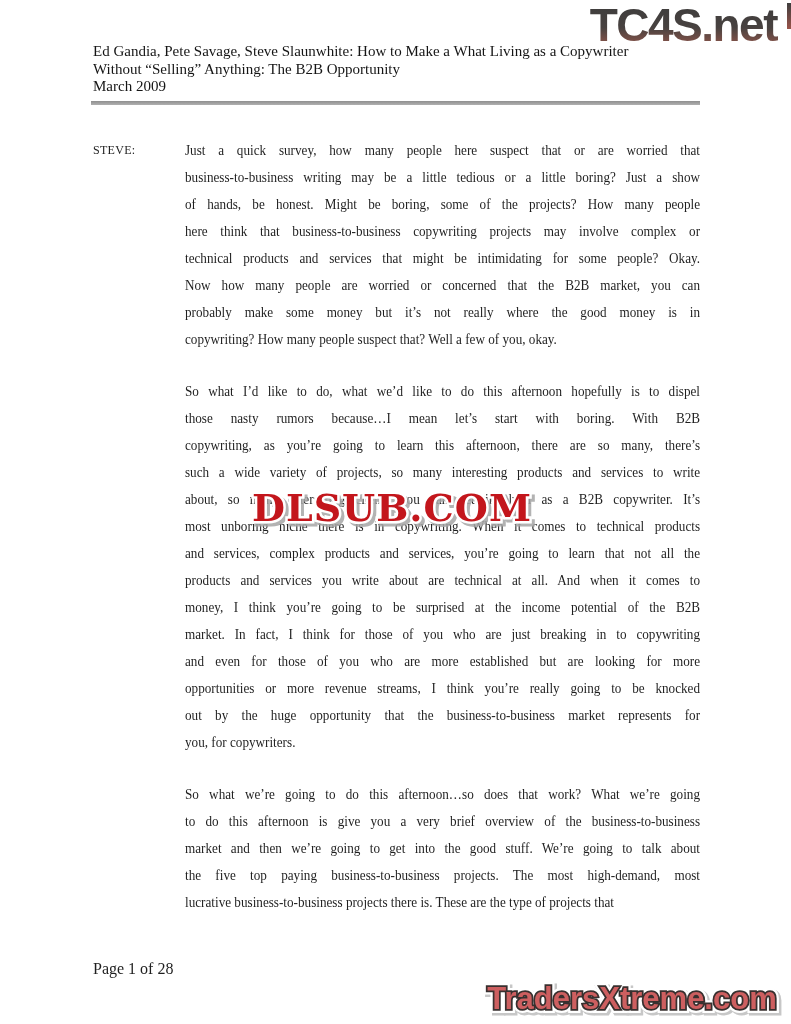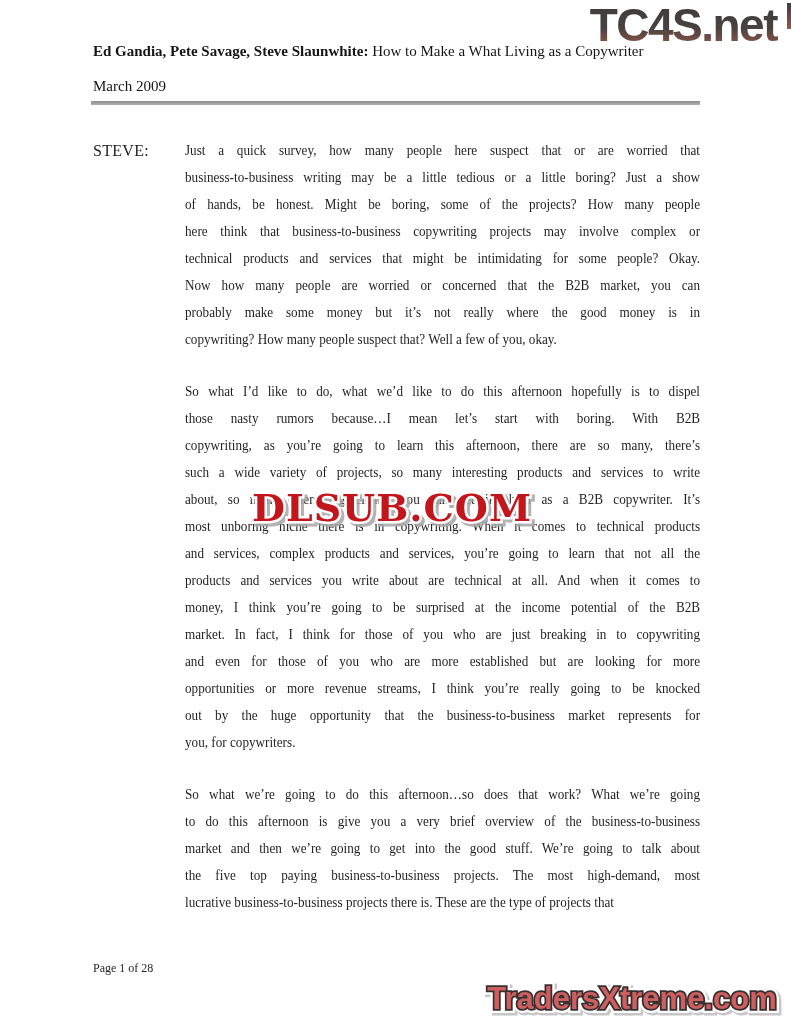--- a/index.html
+++ b/index.html
@@ -14,51 +14,51 @@
   .edge-strip {
     position:absolute; top:3px; right:0; width:4px; height:26px;
     background:linear-gradient(#3e3e3e,#9b544a);
   }
 
   
   .header {
     position:absolute; left:93px; top:43px; width:615px;
     font-size:15px; line-height:17.5px; color:#151515;
   }
-  .header .bold { font-weight:bold;margin-top:30px; }
+  .header .bold { font-weight:normal;margin-top:30px; }
   .rule {
     position:absolute; left:91px; top:101px; width:609px; height:4px;
     background:linear-gradient(#8f8f8f,#b0b0b0);
   }
 
   
   .transcript { position:absolute; left:93px; top:137px; width:607px; }
   .speaker {
     position:absolute; left:0; top:0;
-    font-size:16px; line-height:27px; letter-spacing:0.3px;
+    font-size:12px; line-height:27px; letter-spacing:0.3px;
   }
   .para {
     margin-left:92px; width:555px;
     transform:scaleX(0.928); transform-origin:left top;
     font-size:14.2px;
   }
   .para + .para { margin-top:25px; }
   .tline {
     line-height:27px; white-space:normal;
     text-align:justify; text-align-last:justify;
   }
   .tline.last { text-align:left; text-align-last:left; }
 
   
   .watermark { position:absolute; left:248px; top:482px; z-index:5; }
 
   
   .footer {
     position:absolute; left:93px; top:955px;
-    font-size:12px; line-height:27px;
+    font-size:16px; line-height:27px;
   }
   .bottom-logo { position:absolute; right:1px; bottom:2px; }
 </style>
 </head>
 <body>
 
 <div class="page">
 
   <svg class="top-logo" width="210" height="50" viewBox="0 0 210 50">
     <defs>
@@ -67,21 +67,21 @@
         <stop offset="0.55" stop-color="#484240"></stop>
         <stop offset="1" stop-color="#a05a4d"></stop>
       </linearGradient>
     </defs>
     <text x="206" y="40" text-anchor="end" font-family="Liberation Sans, sans-serif" font-weight="bold" font-size="46" letter-spacing="-1.5" fill="url(#gTop)">TC4S.net</text>
   </svg>
   <div class="edge-strip"></div>
 
   <div class="header">
     <span class="bold">Ed Gandia, Pete Savage, Steve Slaunwhite:</span><span> How to Make a What Living as a Copywriter</span><br>
-    <br>
+    <span>Without “Selling” Anything: The B2B Opportunity</span><br>
     <span>March 2009</span>
   </div>
   <div class="rule"></div>
 
   <div class="transcript">
     <div class="speaker">STEVE:</div>
     <div>
         <div class="para">
           <div class="tline">Just a quick survey, how many people here suspect that or are worried that</div>
           <div class="tline">business-to-business writing may be a little tedious or a little boring? Just a show</div>

